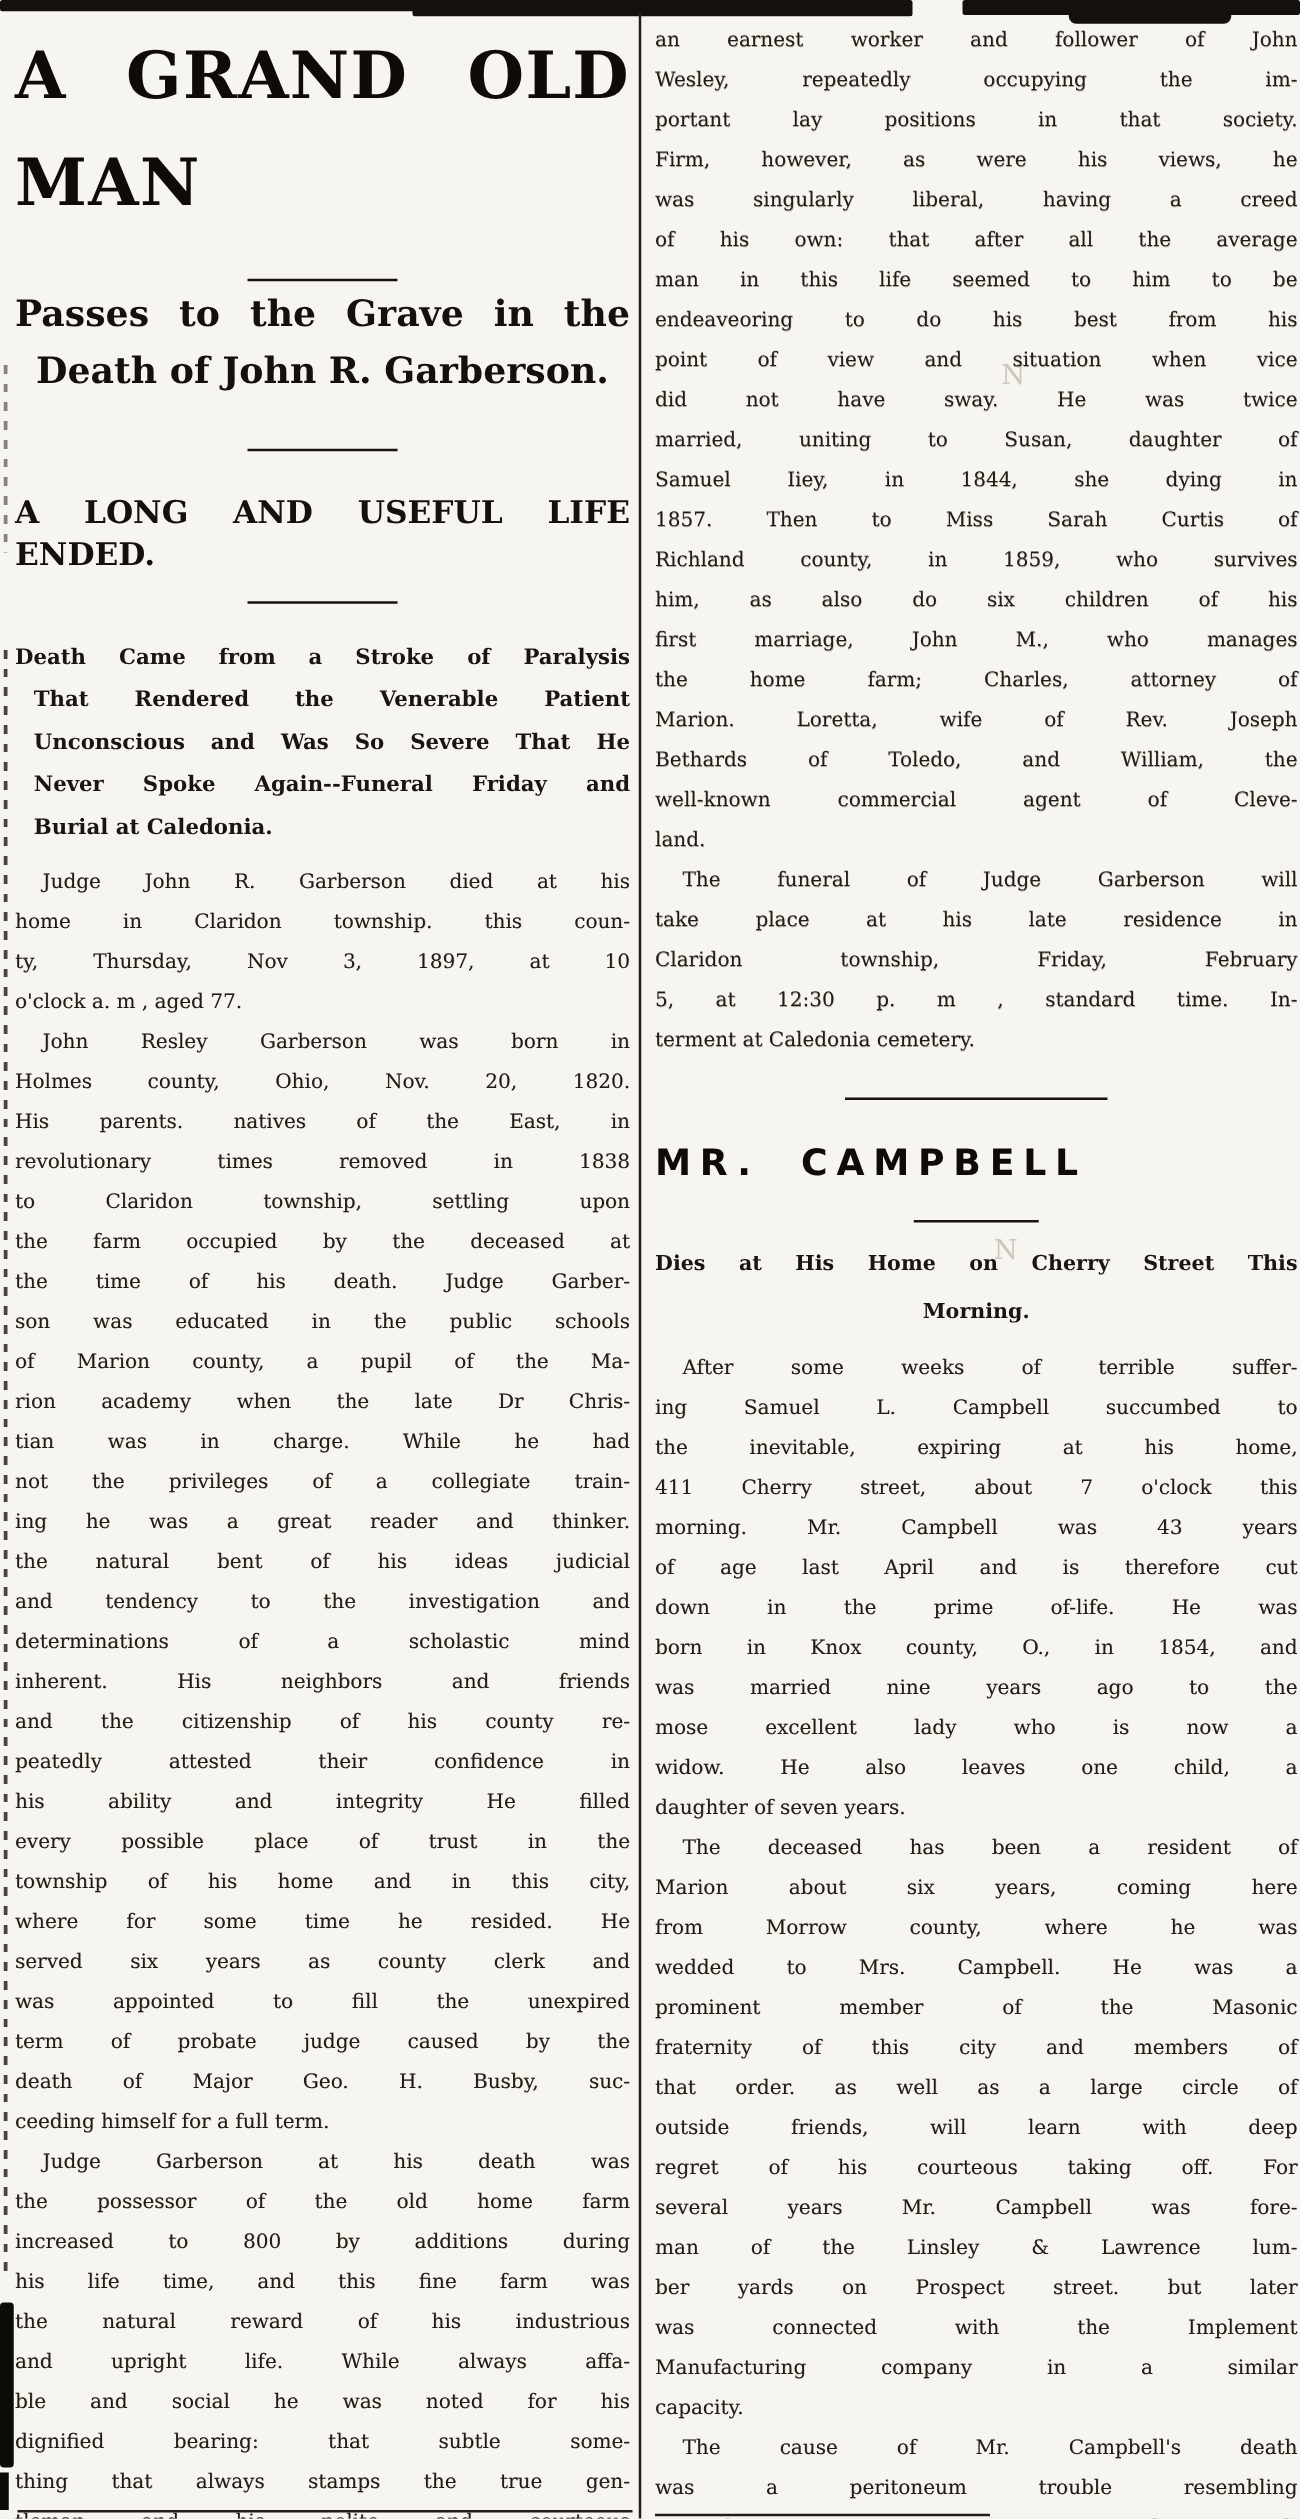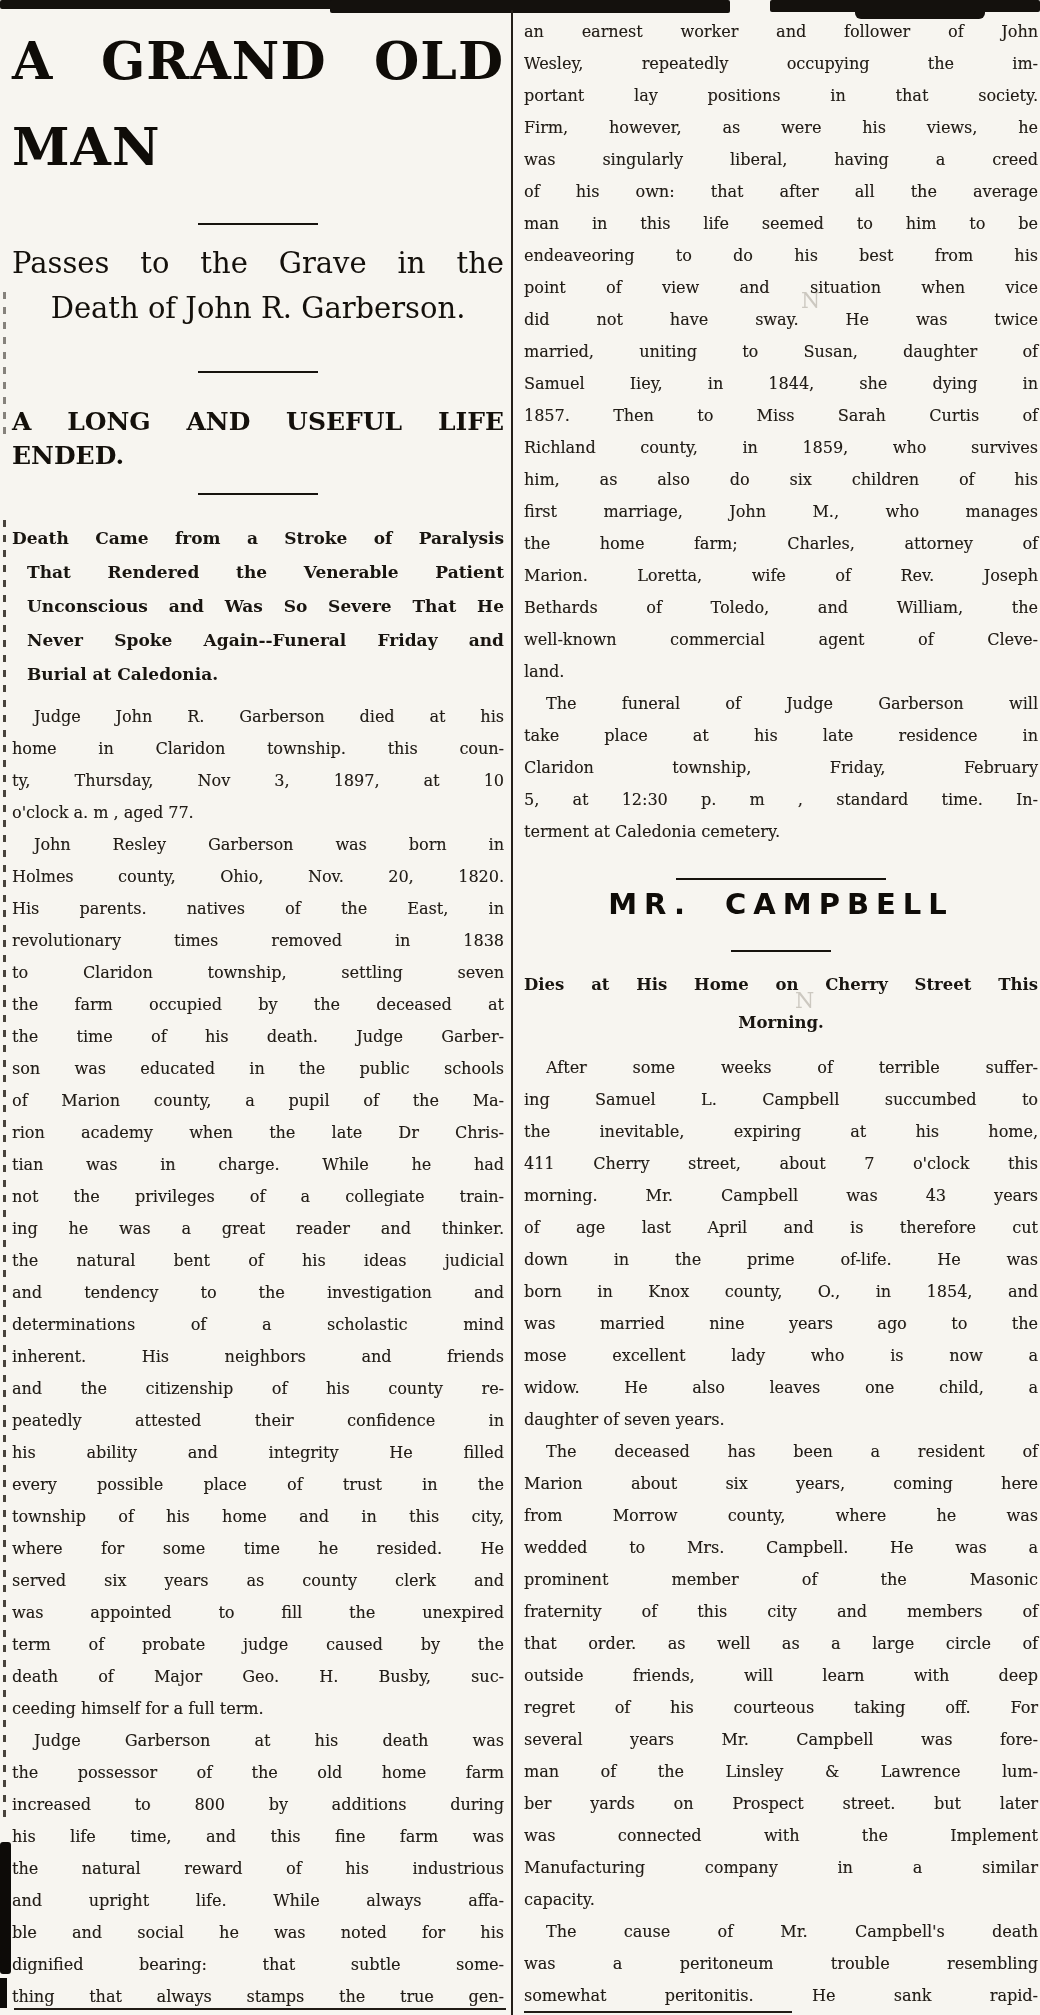--- a/index.html
+++ b/index.html
@@ -14,21 +14,21 @@
   
   .col-left{position:absolute;left:12px;top:18px;width:492px;}
   .col-right{position:absolute;left:524px;top:16px;width:514px;}
   .column-rule{position:absolute;left:511px;top:10px;width:2px;height:2005px;background:#241f19;}
 
   
   .headline{
     font-size:52px;font-weight:700;line-height:86px;color:#0f0c08;
     text-align:justify;text-align-last:justify;letter-spacing:1px;
   }
-  .subhead{font-size:29px;font-weight:400;line-height:45px;margin-top:16px;color:#14100b;}
+  .subhead{font-size:29px;font-weight:700;line-height:45px;margin-top:4px;color:#14100b;}
   .sectionhead{
     font-size:25px;font-weight:700;line-height:34px;margin-top:32px;color:#14100b;
     text-align:justify;text-align-last:justify;
   }
   .deck{font-size:17px;font-weight:700;line-height:34px;margin-top:26px;color:#191510;}
   .deck .hang{padding-left:15px;}
 
   .rule{height:2px;background:#17130e;margin-left:auto;margin-right:auto;}
   .rule-l1{width:120px;margin-top:33px;}
   .rule-l2{width:120px;margin-top:40px;}
@@ -41,21 +41,21 @@
   .line.indent{text-indent:22px;}
   .line.last{text-align-last:left;}
   .line.center{text-align:left;text-align-last:center;}
 
   
   .rule-r1{width:210px;margin-top:30px;}
   .rule-r2{width:100px;margin-top:24px;}
   .c-head{
     font-family:"DejaVu Sans", sans-serif;
     font-size:29px;font-weight:700;letter-spacing:7px;word-spacing:16px;
-    text-align:center;margin-top:2px;line-height:44px;color:#0f0c08;
+    text-align:left;margin-top:28px;line-height:44px;color:#0f0c08;
   }
   .c-sub{font-size:16.5px;font-weight:700;line-height:38px;margin-top:14px;color:#191510;}
   .c-body{margin-top:10px;}
 
   
   .smudge{position:absolute;background:#14110d;border-radius:2px;}
   .sm-1{left:0;top:0;width:340px;height:9px;}
   .sm-2{left:330px;top:0;width:400px;height:13px;}
   .sm-3{left:770px;top:0;width:270px;height:12px;}
   .sm-4{left:855px;top:0;width:130px;height:19px;border-radius:0 0 6px 6px;}
@@ -121,21 +121,21 @@
           <div class="line indent">Judge John R. Garberson died at his</div>
           <div class="line">home in Claridon township. this coun-</div>
           <div class="line">ty, Thursday, Nov 3, 1897, at 10</div>
           <div class="line last">o'clock a. m , aged 77.</div>
         </div>
         <div class="paragraph">
           <div class="line indent">John Resley Garberson was born in</div>
           <div class="line">Holmes county, Ohio, Nov. 20, 1820.</div>
           <div class="line">His parents. natives of the East, in</div>
           <div class="line">revolutionary times removed in 1838</div>
-          <div class="line">to Claridon township, settling seven</div>
+          <div class="line">to Claridon township, settling upon</div>
           <div class="line">the farm occupied by the deceased at</div>
           <div class="line">the time of his death.  Judge Garber-</div>
           <div class="line">son was educated in the public schools</div>
           <div class="line">of Marion county, a pupil of the Ma-</div>
           <div class="line">rion academy when the late Dr Chris-</div>
           <div class="line">tian was in charge.  While he had</div>
           <div class="line">not the privileges of a collegiate train-</div>
           <div class="line">ing he was a great reader and thinker.</div>
           <div class="line">the natural bent of his ideas judicial</div>
           <div class="line">and tendency to the investigation and</div>

